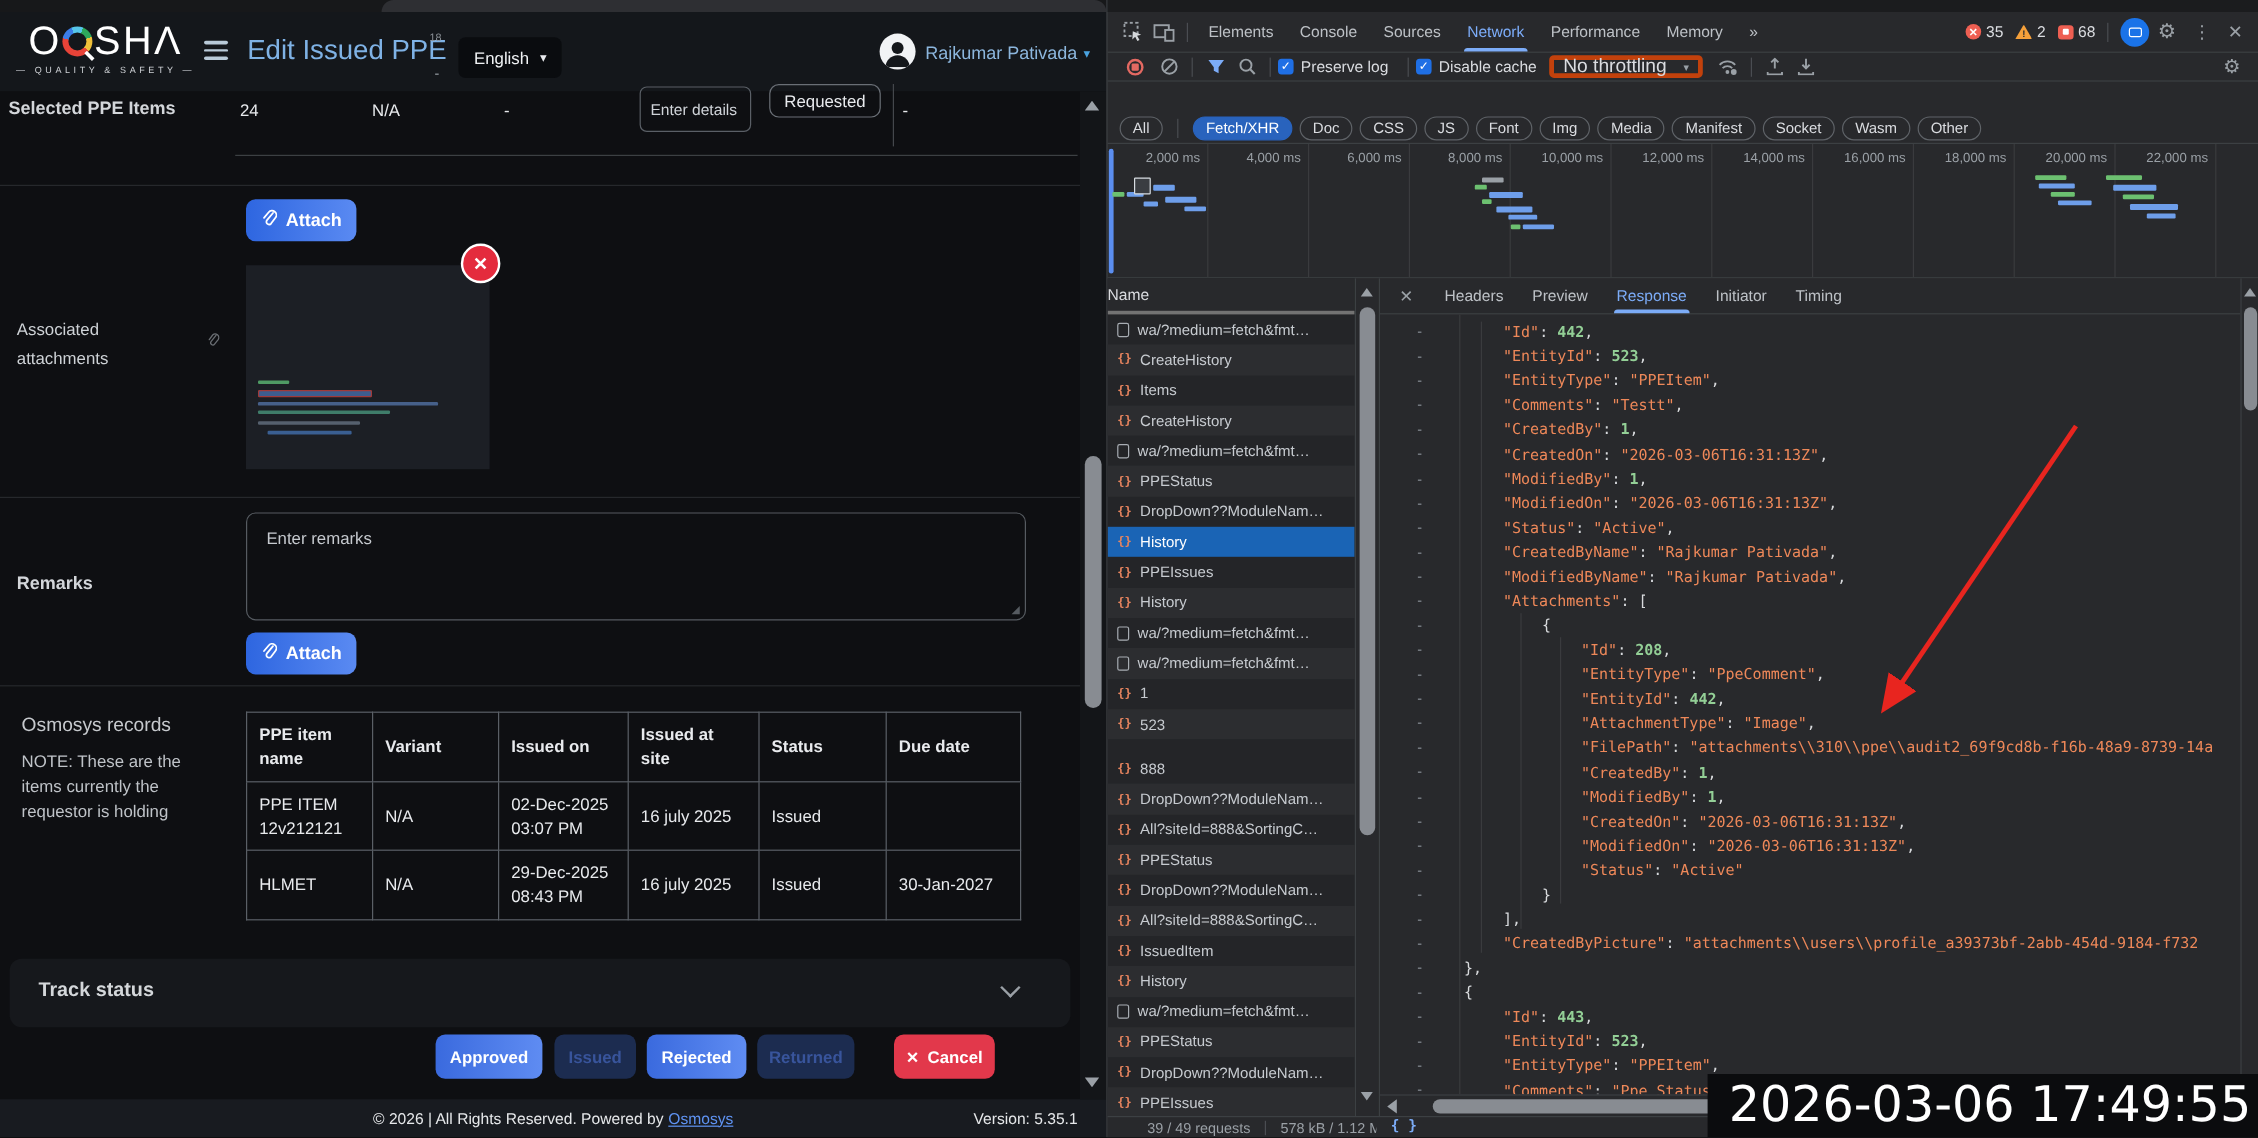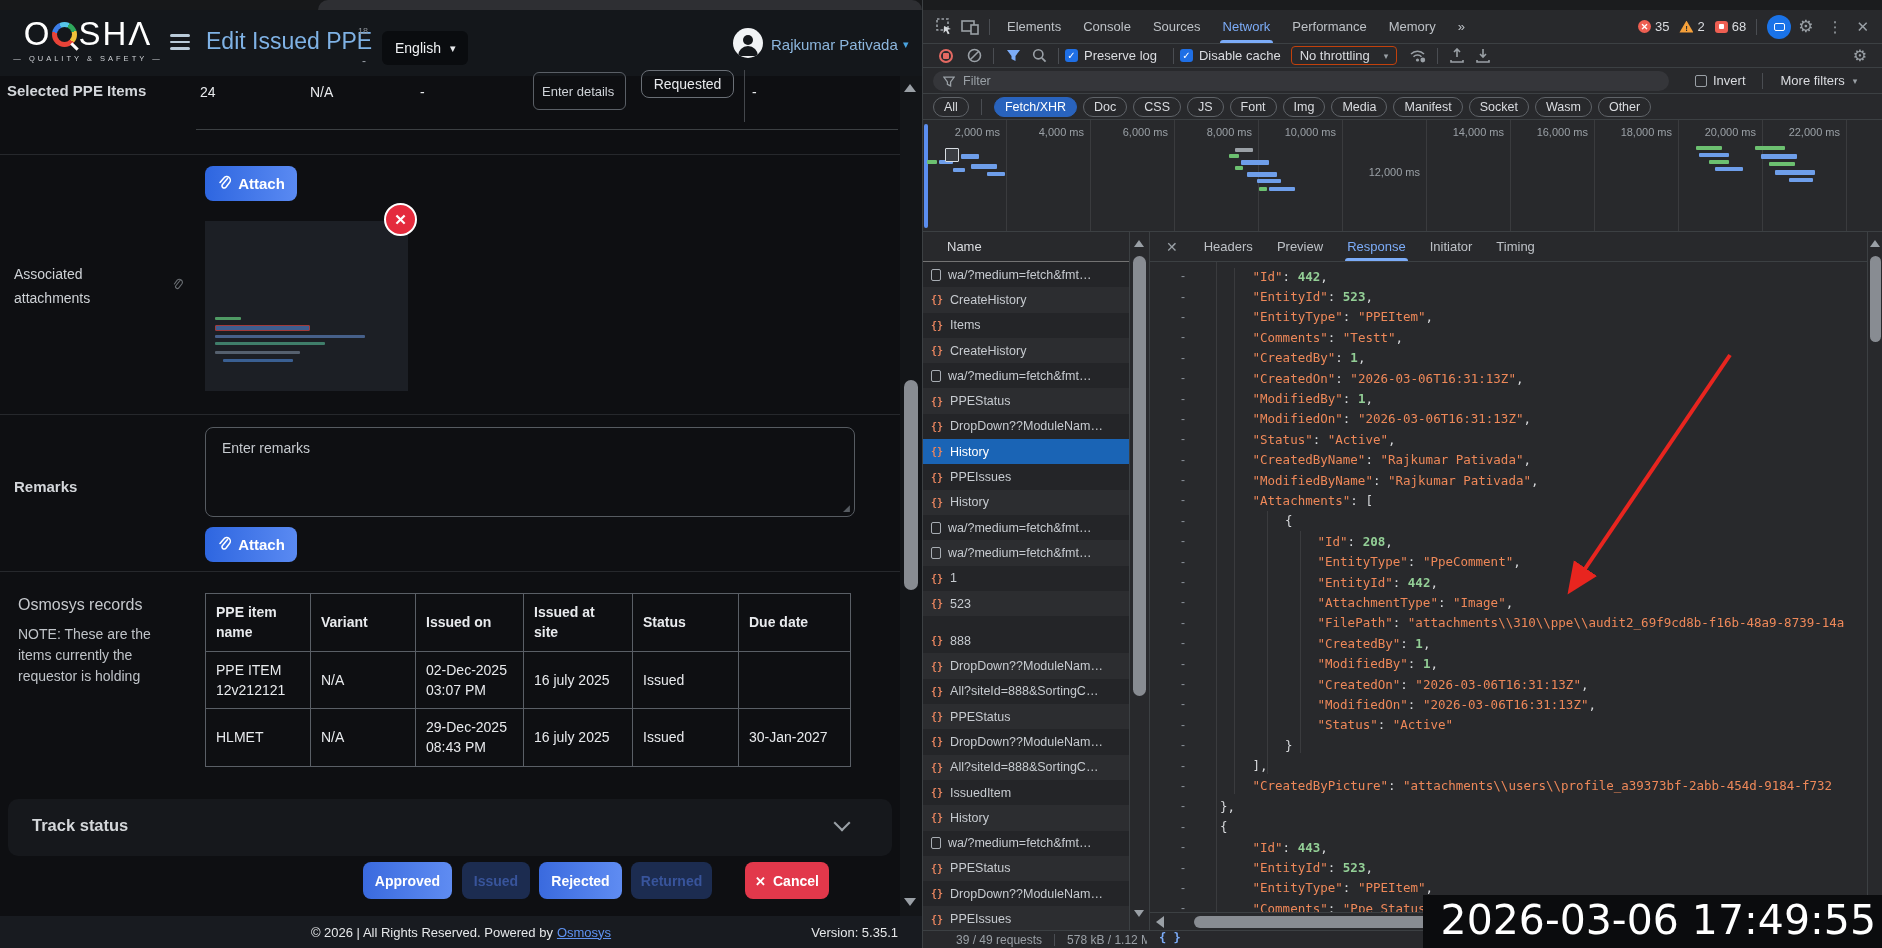--- a/index.html
+++ b/index.html
@@ -86,40 +86,40 @@
 .iss-sq::after{content:"";width:5px;height:5px;background:#fff;border-radius:1px}
 .blue-circ{width:24px;height:24px;border-radius:50%;background:#1a73e8;display:flex;align-items:center;justify-content:center;cursor:pointer}
 .blue-circ i{display:block;width:11px;height:8px;border:1.5px solid #fff;border-radius:2px}
 .glyph{font-size:15px;color:#9aa0a6;cursor:pointer;padding:0 7px}
 .dt-toolbar{position:absolute;left:0;top:44px;width:100%;height:24px;border-bottom:1px solid #3c4043;display:flex;align-items:center;padding:0 8px}
 .rec{width:14px;height:14px;border:2px solid #e46962;border-radius:50%;position:relative;margin:0 8px;cursor:pointer}
 .rec::after{content:"";position:absolute;inset:2px;background:#e46962;border-radius:1px}
 .cb{width:13px;height:13px;background:#1f6fe5;border-radius:3px;color:#fff;font-size:10px;line-height:13px;text-align:center;flex:none;cursor:pointer}
 .cb::after{content:"✓"}
 .cb-lbl{margin:0 10px 0 6px;color:#dadce0;white-space:nowrap;cursor:pointer}
-.throttle{border:1px solid #c2410c;border-radius:4px;height:19px;display:flex;align-items:center;gap:14px;padding:0 8px;color:#dadce0;font-size:13px;cursor:pointer;white-space:nowrap}
+.throttle{border:4px solid #c2410c;border-radius:4px;height:19px;display:flex;align-items:center;gap:14px;padding:0 8px;color:#dadce0;font-size:16px;cursor:pointer;white-space:nowrap}
 .throttle::after{content:"▾";font-size:9px;color:#9aa0a6}
 .dt-filterrow{position:absolute;left:0;top:68px;width:100%;height:26px;border-bottom:1px solid #3c4043;display:flex;align-items:center}
 .filter-input{margin-left:10px;width:736px;height:20px;background:#35363a;border:none;border-radius:10px;color:#dadce0;font-size:12.5px;padding-left:30px;font-family:inherit}
 .filter-input::placeholder{color:#9aa0a6}
 .funnel-in{position:absolute;left:20px;top:7px}
 .cb-empty{width:12px;height:12px;border:1.5px solid #9aa0a6;border-radius:2px;margin-left:26px;flex:none;cursor:pointer}
 .morefilters{display:flex;align-items:center;gap:8px;color:#dadce0;cursor:pointer;white-space:nowrap}
 .morefilters::after{content:"▾";font-size:9px;color:#9aa0a6}
 .dt-chiprow{position:absolute;left:0;top:94px;width:100%;height:26px;border-bottom:1px solid #3c4043;display:flex;align-items:center;gap:6px;padding-left:10px}
 .chip{border:1px solid #5f6368;border-radius:12px;padding:2px 10px;font-size:12.5px;color:#dadce0;cursor:pointer;white-space:nowrap}
 .chip.active{background:#2963bd;border-color:#2963bd;color:#fff}
 .dt-overview{position:absolute;left:0;top:120px;width:100%;height:112px;border-bottom:1px solid #3c4043;overflow:hidden}
 .ov-col{position:absolute;top:0;bottom:0;width:1px;background:#3a3b3e}
 .ov-lbl{position:absolute;top:6px;width:74px;text-align:right;font-size:11px;color:#9aa0a6}
 .ov-marker{position:absolute;left:1px;top:4px;width:4px;height:104px;background:#5b8ef0;border-radius:2px}
 .wbar{position:absolute;border-radius:1px}
 .dt-main{position:absolute;left:0;top:232px;width:100%;height:698px}
 .np{position:absolute;left:0;top:0;width:206px;height:698px;background:#242528;overflow:hidden}
-.np-head{height:30px;border-bottom:1px solid #737373;display:flex;align-items:center;padding-left:24px;color:#dadce0;background:#28292c}
+.np-head{height:30px;border-bottom:3px solid #737373;display:flex;align-items:center;padding-left:0;color:#dadce0;background:#28292c}
 .nrow{display:flex;align-items:center;gap:7px;padding-left:8px;font-size:12.5px;color:#c7cbd0;cursor:pointer;white-space:nowrap;overflow:hidden}
 .nrow:nth-child(even){background:#2c2d30}
 .nrow.selected{background:#1a64b5;color:#fff}
 .ico-doc{width:10px;height:12px;border:1px solid #a8adb3;border-radius:2px;flex:none}
 .ico-json{flex:none;color:#e8855f;font:bold 10px "DejaVu Sans Mono",monospace}
 .ico-json::before{content:"{}"}
 .ns{position:absolute;left:206px;top:0;width:20px;height:698px;background:#28292c;border-left:1px solid #3c4043}
 .dp{position:absolute;left:226px;top:0;width:718px;height:698px;background:#28292c;border-left:1px solid #3c4043}
 .dp-tabs{height:30px;border-bottom:1px solid #3c4043;display:flex;align-items:center}
 .dp-x{color:#9aa0a6;font-size:14px;padding:0 14px 0 16px;cursor:pointer}
@@ -396,32 +396,20 @@
         </span>
       <span class="tb-ico">
           <svg width="14" height="15" viewBox="0 0 14 15">
             <path d="M7 1 V9 M4 6 L7 9 L10 6" fill="none" stroke="#9aa0a6" stroke-width="1.6"></path>
             <path d="M1 12 V14 H13 V12" fill="none" stroke="#9aa0a6" stroke-width="1.6"></path>
           </svg>
         </span>
       <span class="glyph" style="margin-left:auto;font-size:16px">⚙</span>
     </div>
 
-    <div class="dt-filterrow">
-      <span class="funnel-in"><svg width="12" height="11" viewBox="0 0 15 13">
-            <path d="M1 1 H14 L9.5 7 V12 L5.5 10 V7 Z" fill="none" stroke="#9aa0a6" stroke-width="1.6"></path>
-          </svg></span>
-      <input class="filter-input" placeholder="Filter" style="">
-      <span class="cb-empty"></span>
-      <span class="cb-lbl">Invert</span>
-      <span class="vdiv"></span>
-      <span class="morefilters" style="margin-left:12px">
-          <span>More filters</span>
-        </span>
-    </div>
 
     <div class="dt-chiprow">
         <div class="chip">All</div>
         <div class="vdiv"></div>
         <div class="chip active">Fetch/XHR</div>
         <div class="chip">Doc</div>
         <div class="chip">CSS</div>
         <div class="chip">JS</div>
         <div class="chip">Font</div>
         <div class="chip">Img</div>
@@ -438,21 +426,21 @@
         <div class="ov-lbl" style="left: 3px;">2,000 ms</div>
         <div class="ov-col" style="left: 167px;"></div>
         <div class="ov-lbl" style="left: 87px;">4,000 ms</div>
         <div class="ov-col" style="left: 251px;"></div>
         <div class="ov-lbl" style="left: 171px;">6,000 ms</div>
         <div class="ov-col" style="left: 335px;"></div>
         <div class="ov-lbl" style="left: 255px;">8,000 ms</div>
         <div class="ov-col" style="left: 419px;"></div>
         <div class="ov-lbl" style="left: 339px;">10,000 ms</div>
         <div class="ov-col" style="left: 503px;"></div>
-        <div class="ov-lbl" style="left: 423px; margin-top: 40px;">12,000 ms</div>
+        <div class="ov-lbl" style="left: 423px;">12,000 ms</div>
         <div class="ov-col" style="left: 587px;"></div>
         <div class="ov-lbl" style="left: 507px;">14,000 ms</div>
         <div class="ov-col" style="left: 671px;"></div>
         <div class="ov-lbl" style="left: 591px;">16,000 ms</div>
         <div class="ov-col" style="left: 755px;"></div>
         <div class="ov-lbl" style="left: 675px;">18,000 ms</div>
         <div class="ov-col" style="left: 839px;"></div>
         <div class="ov-lbl" style="left: 759px;">20,000 ms</div>
         <div class="ov-col" style="left: 923px;"></div>
         <div class="ov-lbl" style="left: 843px;">22,000 ms</div>

